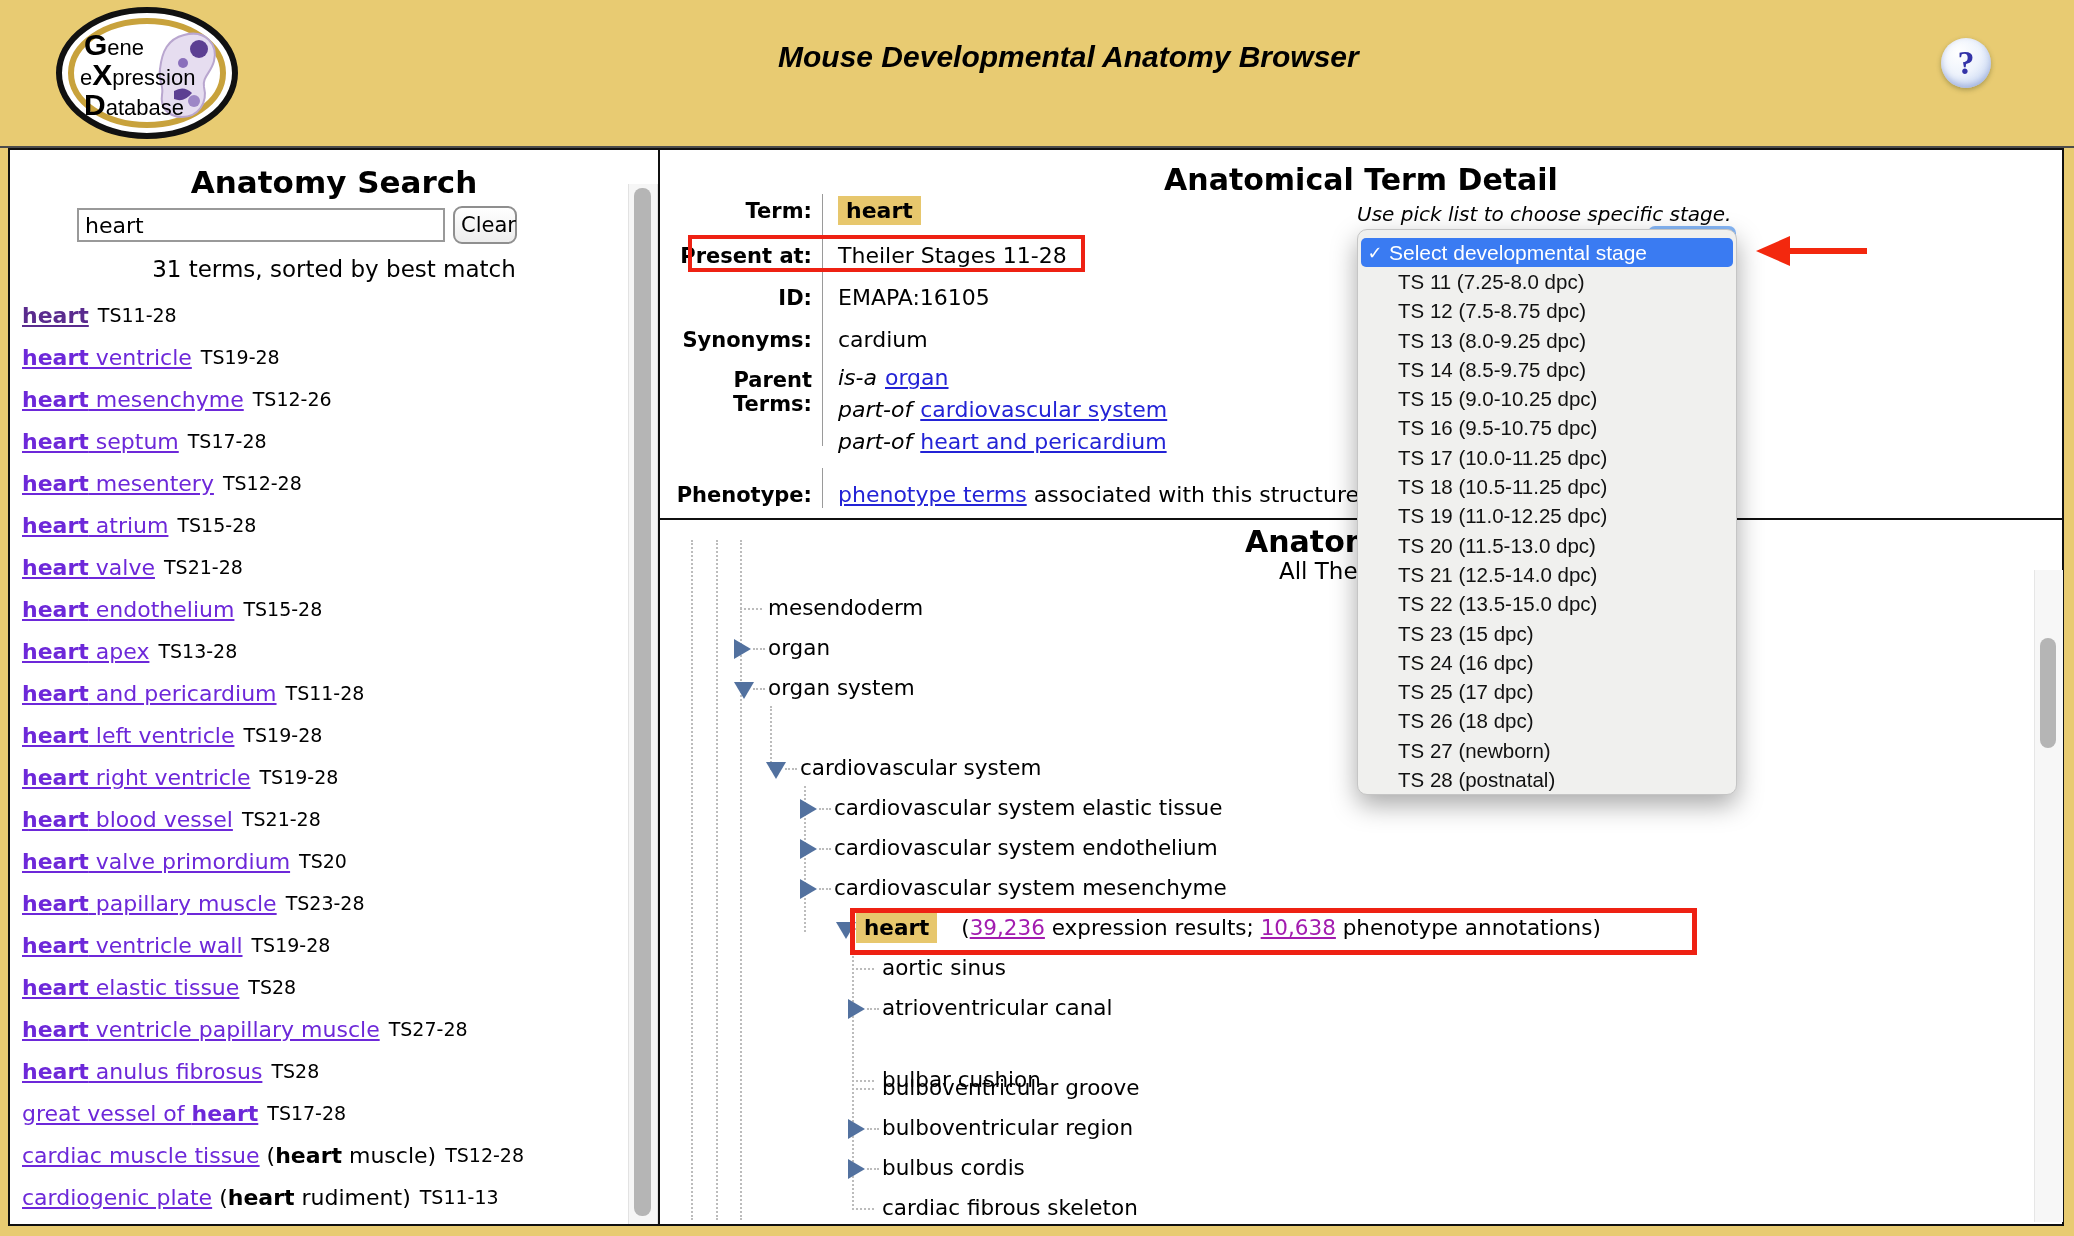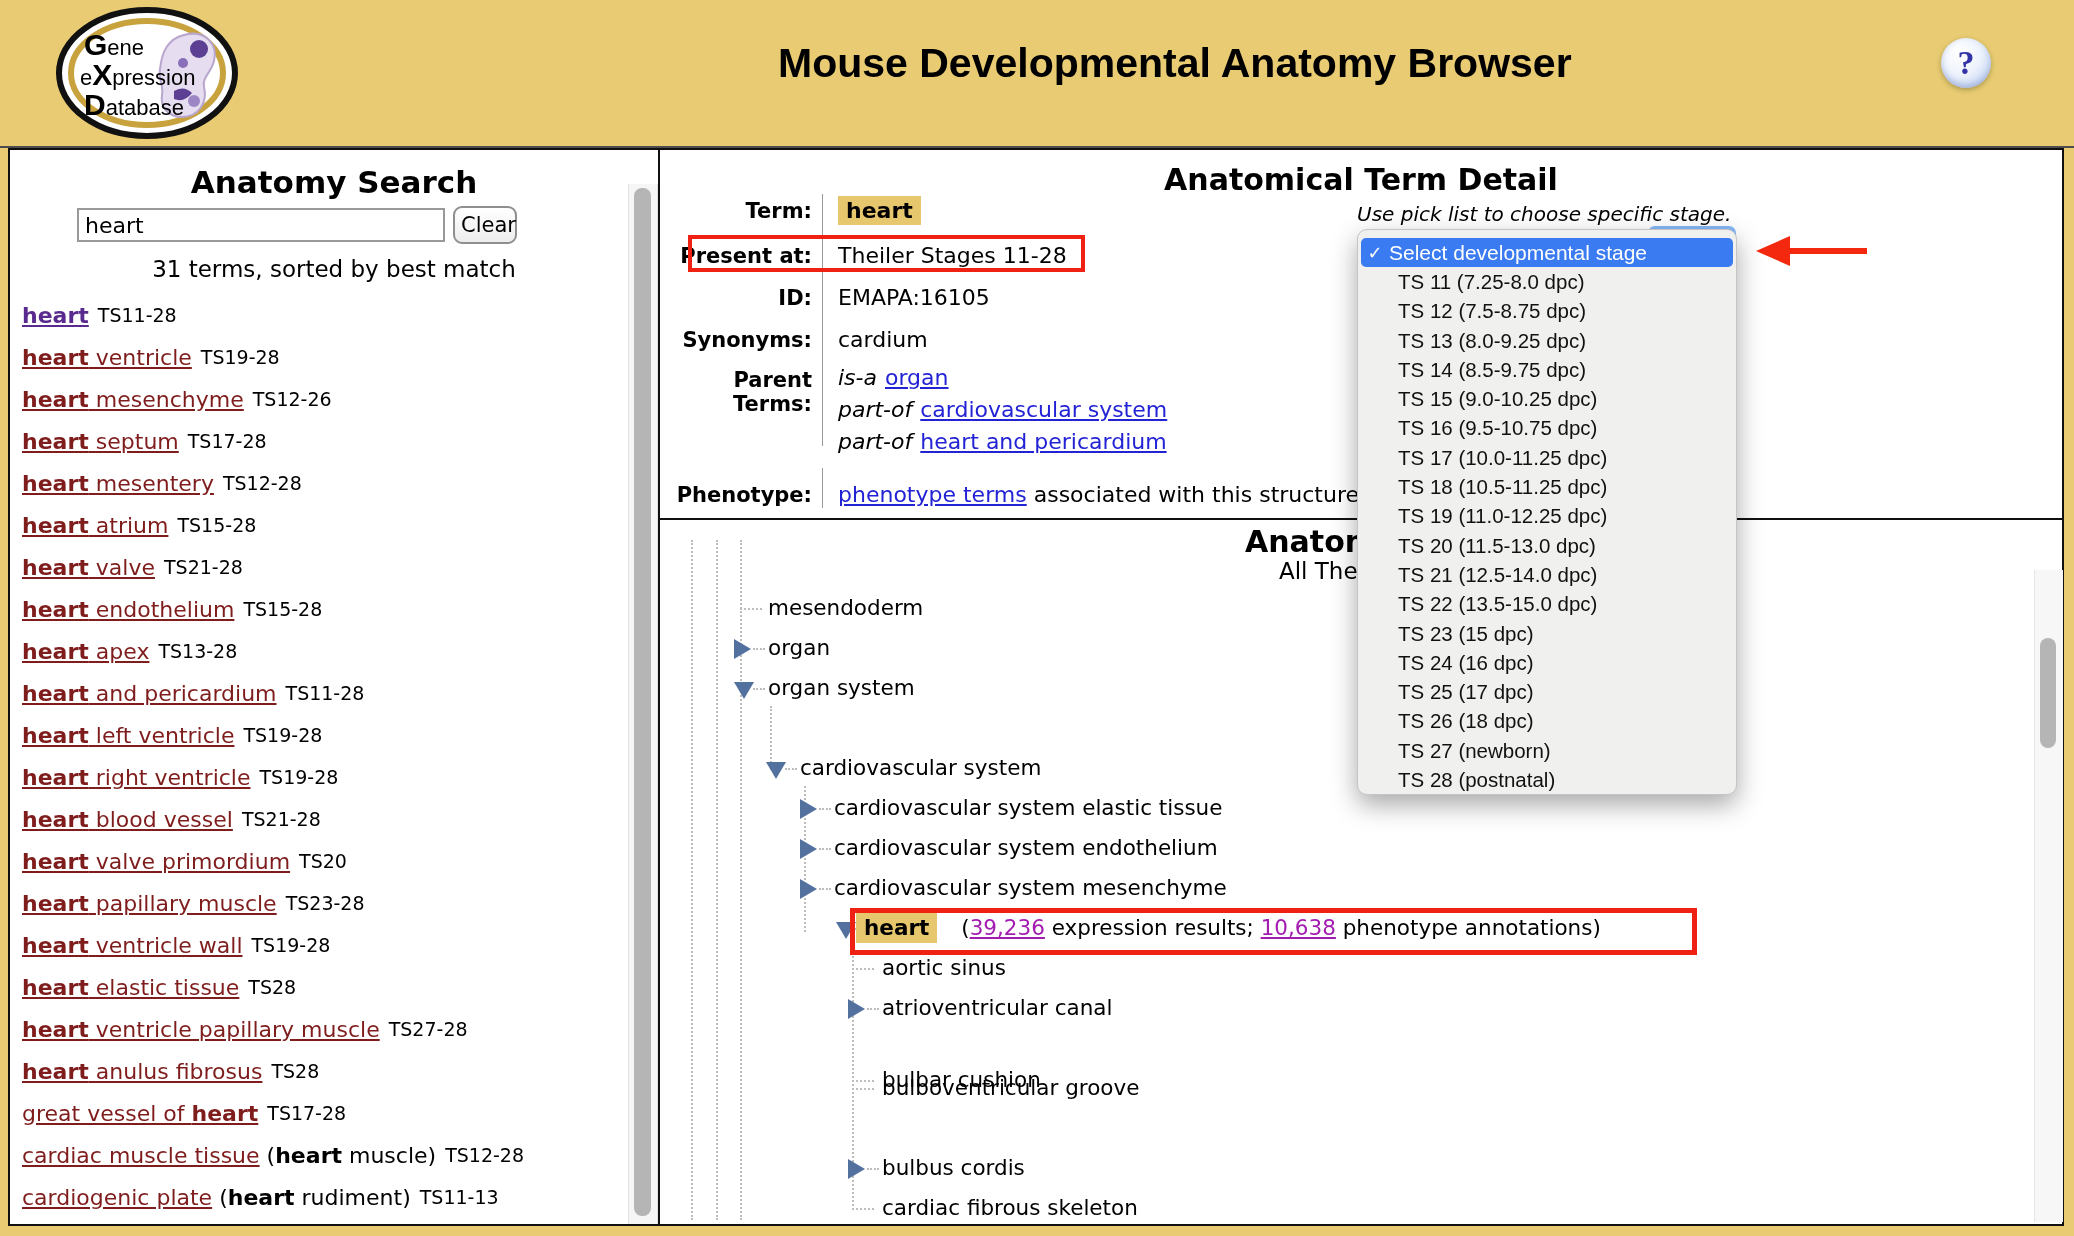--- a/index.html
+++ b/index.html
@@ -5,21 +5,21 @@
   html,body{margin:0;padding:0;}
   body{
     width:2074px;height:1236px;position:relative;overflow:hidden;
     background:#e8cb72;
     font-family:"DejaVu Sans",sans-serif;color:#000;
   }
   
   #header{position:absolute;left:0;top:0;width:2074px;height:146px;background:#e8cb72;}
   #header-rule{position:absolute;left:0;top:146px;width:2074px;height:2px;background:#4c4c4c;}
   #page-title{position:absolute;left:778px;top:40px;font-family:"Liberation Sans",sans-serif;
-    font-weight:bold;font-size:41px;letter-spacing:0px;white-space:nowrap;}
+    font-weight:bold;font-size:30px;letter-spacing:0px;white-space:nowrap;font-style:italic;}
   #logo{position:absolute;left:56px;top:7px;}
   #help-btn{position:absolute;left:1941px;top:38px;width:50px;height:50px;border-radius:50%;
     background:radial-gradient(circle at 35% 30%, #ffffff 0%, #eef3fc 45%, #b9ccf0 100%);
     box-shadow:0 2px 5px rgba(90,90,40,.45), inset 0 -3px 6px rgba(120,140,200,.5);
     display:flex;align-items:center;justify-content:center;}
   #help-q{font-family:"Liberation Serif",serif;font-weight:bold;font-size:34px;color:#3333a8;}
 
   
   .panel{position:absolute;background:#ffffff;border:2px solid #101010;box-sizing:border-box;}
   #left-panel{left:8px;top:148px;width:652px;height:1078px;overflow:hidden;}
@@ -29,21 +29,21 @@
   
   #sp-title{position:absolute;left:0;top:14px;width:100%;text-align:center;font-weight:bold;font-size:31px;}
   #search-input{position:absolute;left:67px;top:58px;width:352px;height:30px;border:2px solid #999;
     font-size:22px;font-family:"DejaVu Sans",sans-serif;padding:0 6px;background:#fff;color:#000;}
   #clear-btn{position:absolute;left:443px;top:56px;width:64px;height:38px;border:2px solid #8f8f8f;
     border-radius:9px;background:linear-gradient(#ffffff,#ededed);font-size:21px;
     font-family:"DejaVu Sans",sans-serif;color:#000;}
   #result-count{position:absolute;left:0;top:106px;width:100%;text-align:center;font-size:23px;}
   #search-list{position:absolute;left:0;top:0;width:100%;height:100%;}
   .result-row{position:absolute;left:12px;height:42px;display:flex;align-items:center;white-space:nowrap;}
-  .term-link{color:#7f1d1d;text-decoration:underline;font-size:22px;cursor:pointer;}
+  .term-link{color:#6d28d9;text-decoration:underline;font-size:22px;cursor:pointer;}
   .term-link.visited{color:#5a2b8e;}
   .bseg{font-weight:bold;}
   .extra{color:#000;font-size:22px;margin-left:7px;}
   .ts{color:#000;font-size:19px;margin-left:9px;}
 
   
   .sbar{position:absolute;background:#f6f6f6;border-left:1px solid #e2e2e2;border-right:1px solid #e2e2e2;}
   .sthumb{position:absolute;background:#b5b5b5;border-radius:8px;}
   #left-sbar{left:618px;top:34px;width:28px;height:1040px;}
   #left-sthumb{left:5px;top:4px;width:17px;height:1028px;}
@@ -327,20 +327,25 @@
           <div class="hstub" style="left: 207px; top: 20px; width: 12px;"></div>
           <span class="tlabel" style="left: 222px;">atrioventricular canal</span>
         </div>
         <div class="tnode" style="top: 540px; left: 0px; right: 30px;">
           <div class="hstub" style="left: 192px; top: 20px; width: 22px;"></div>
           <span class="tlabel" style="left: 222px;">bulbar cushion</span>
         </div>
         <div class="tnode" style="top: 548px; left: 0px; right: 30px;">
           <div class="hstub" style="left: 192px; top: 20px; width: 22px;"></div>
           <span class="tlabel" style="left: 222px;">bulboventricular groove</span>
+        </div>
+        <div class="tnode" style="top: 588px; left: 0px; right: 30px;">
+          <div class="tri right" style="left: 188px;"></div>
+          <div class="hstub" style="left: 207px; top: 20px; width: 12px;"></div>
+          <span class="tlabel" style="left: 222px;">bulboventricular region</span>
         </div>
         <div class="tnode" style="top: 628px; left: 0px; right: 30px;">
           <div class="tri right" style="left: 188px;"></div>
           <div class="hstub" style="left: 207px; top: 20px; width: 12px;"></div>
           <span class="tlabel" style="left: 222px;">bulbus cordis</span>
         </div>
         <div class="tnode" style="top: 668px; left: 0px; right: 30px;">
           <div class="hstub" style="left: 192px; top: 20px; width: 22px;"></div>
           <span class="tlabel" style="left: 222px;">cardiac fibrous skeleton</span>
         </div>

